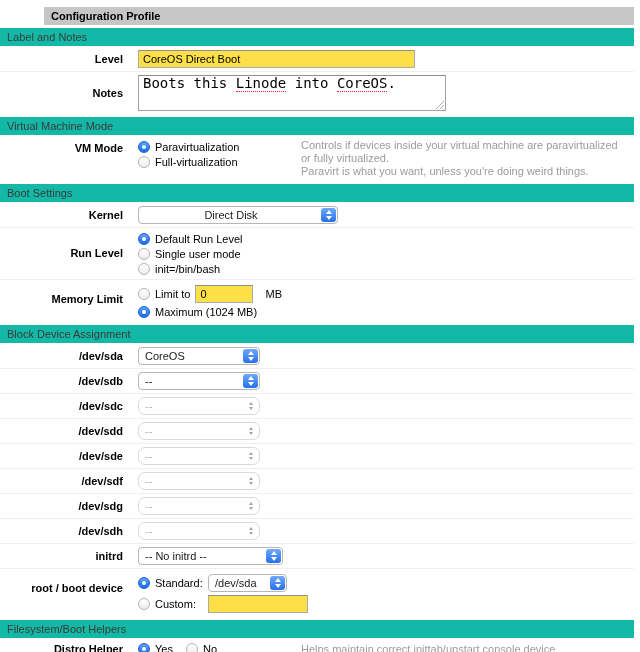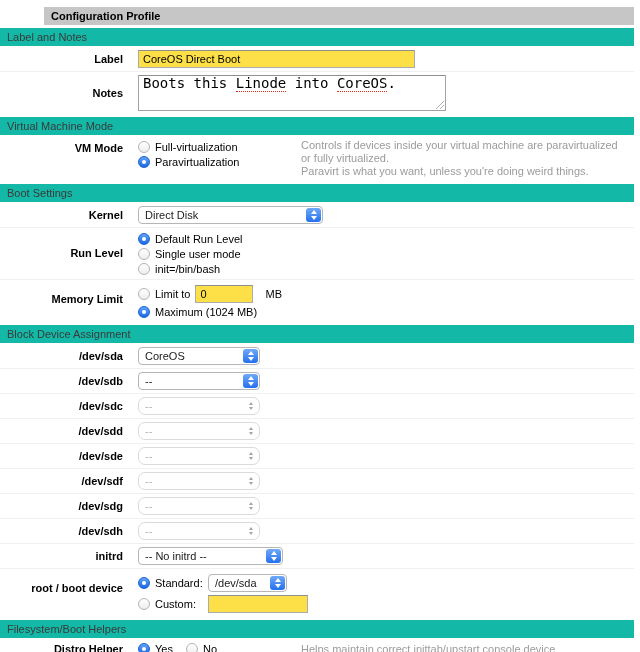--- a/index.html
+++ b/index.html
@@ -94,62 +94,62 @@
   }
   .select.disabled { border-color:#dadada; color:#b3b3b3; border-radius:7px; }
   .select.disabled .stepper { background:none; }
   .select.disabled .stepper::before {
     border-left-width:2.5px; border-right-width:2.5px; border-bottom:3px solid #a4a4a4; top:3px;
   }
   .select.disabled .stepper::after {
     border-left-width:2.5px; border-right-width:2.5px; border-top:3px solid #a4a4a4; bottom:3px;
   }
 
-  .w277 { width:277px; } .w185 { width:185px; } .w122 { width:122px; }
+  .w277 { width:277px; } .w185 { width:200px;text-align:center; } .w122 { width:122px; }
   .w131s { width:145px; } .w79 { width:79px; }
   .in58 { width:58px; } .in100 { width:100px; }
 
   .stackgap > .rline + .rline { margin-top:1px; }
   .lab-inline { width:48px; }
 </style>
 </head>
 <body>
 
 <div class="wrap">
 
   <div class="titlebar">Configuration Profile</div>
 
   <div class="secbar">Label and Notes</div>
   <div class="sec">
     <div class="row">
-      <div class="col-label">Label</div>
+      <div class="col-label">Level</div>
       <div class="col-field wide">
         <input class="ti w277" type="text" value="CoreOS Direct Boot" style="">
       </div>
     </div>
     <div class="row top">
       <div class="col-label" style="padding-top:11px">Notes</div>
       <div class="col-field wide">
         <div class="notes"><span>Boots this </span><span class="misspell">Linode</span><span> into </span><span class="misspell">CoreOS</span><span>.</span><span class="grip"></span></div>
       </div>
     </div>
   </div>
 
   <div class="secbar">Virtual Machine Mode</div>
   <div class="sec">
     <div class="row top">
       <div class="col-label" style="padding-top:2px">VM Mode</div>
       <div class="col-field stackgap" style="padding-top:1px">
         <div class="rline">
-          <span class="radio"></span>
-          <span>Full-virtualization</span>
-        </div>
-        <div class="rline">
           <span class="radio checked"></span>
           <span>Paravirtualization</span>
+        </div>
+        <div class="rline">
+          <span class="radio"></span>
+          <span>Full-virtualization</span>
         </div>
       </div>
       <div class="col-help">
         <span>Controls if devices inside your virtual machine are paravirtualized or fully virtualized.</span><br>
         <span>Paravirt is what you want, unless you're doing weird things.</span>
       </div>
     </div>
   </div>
 
   <div class="secbar">Boot Settings</div>

